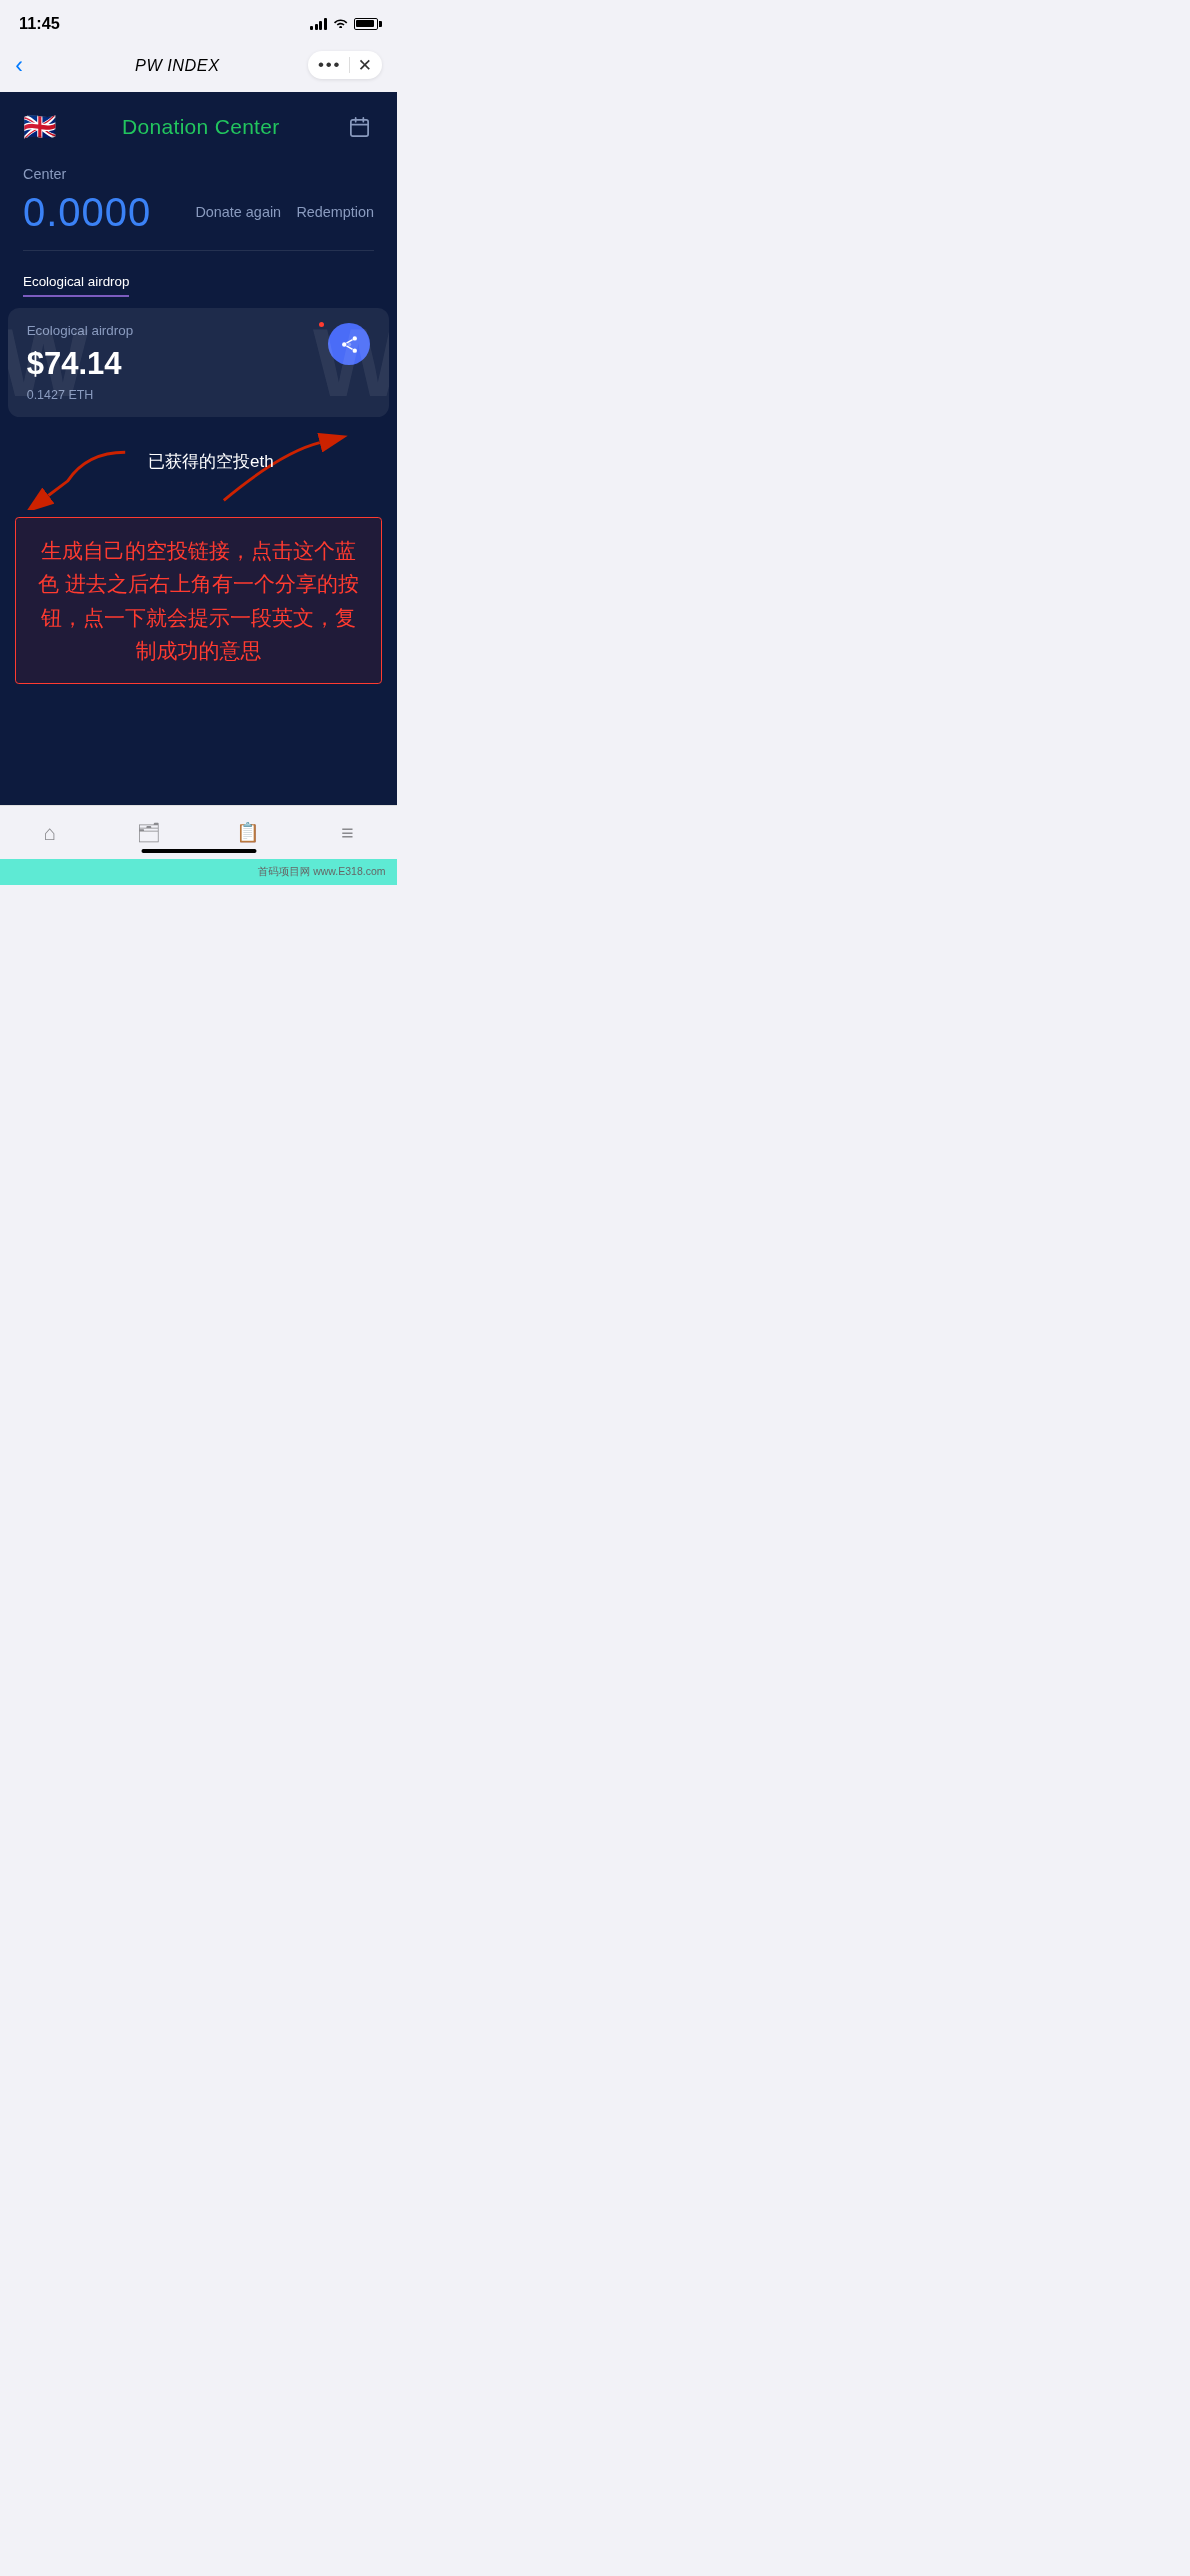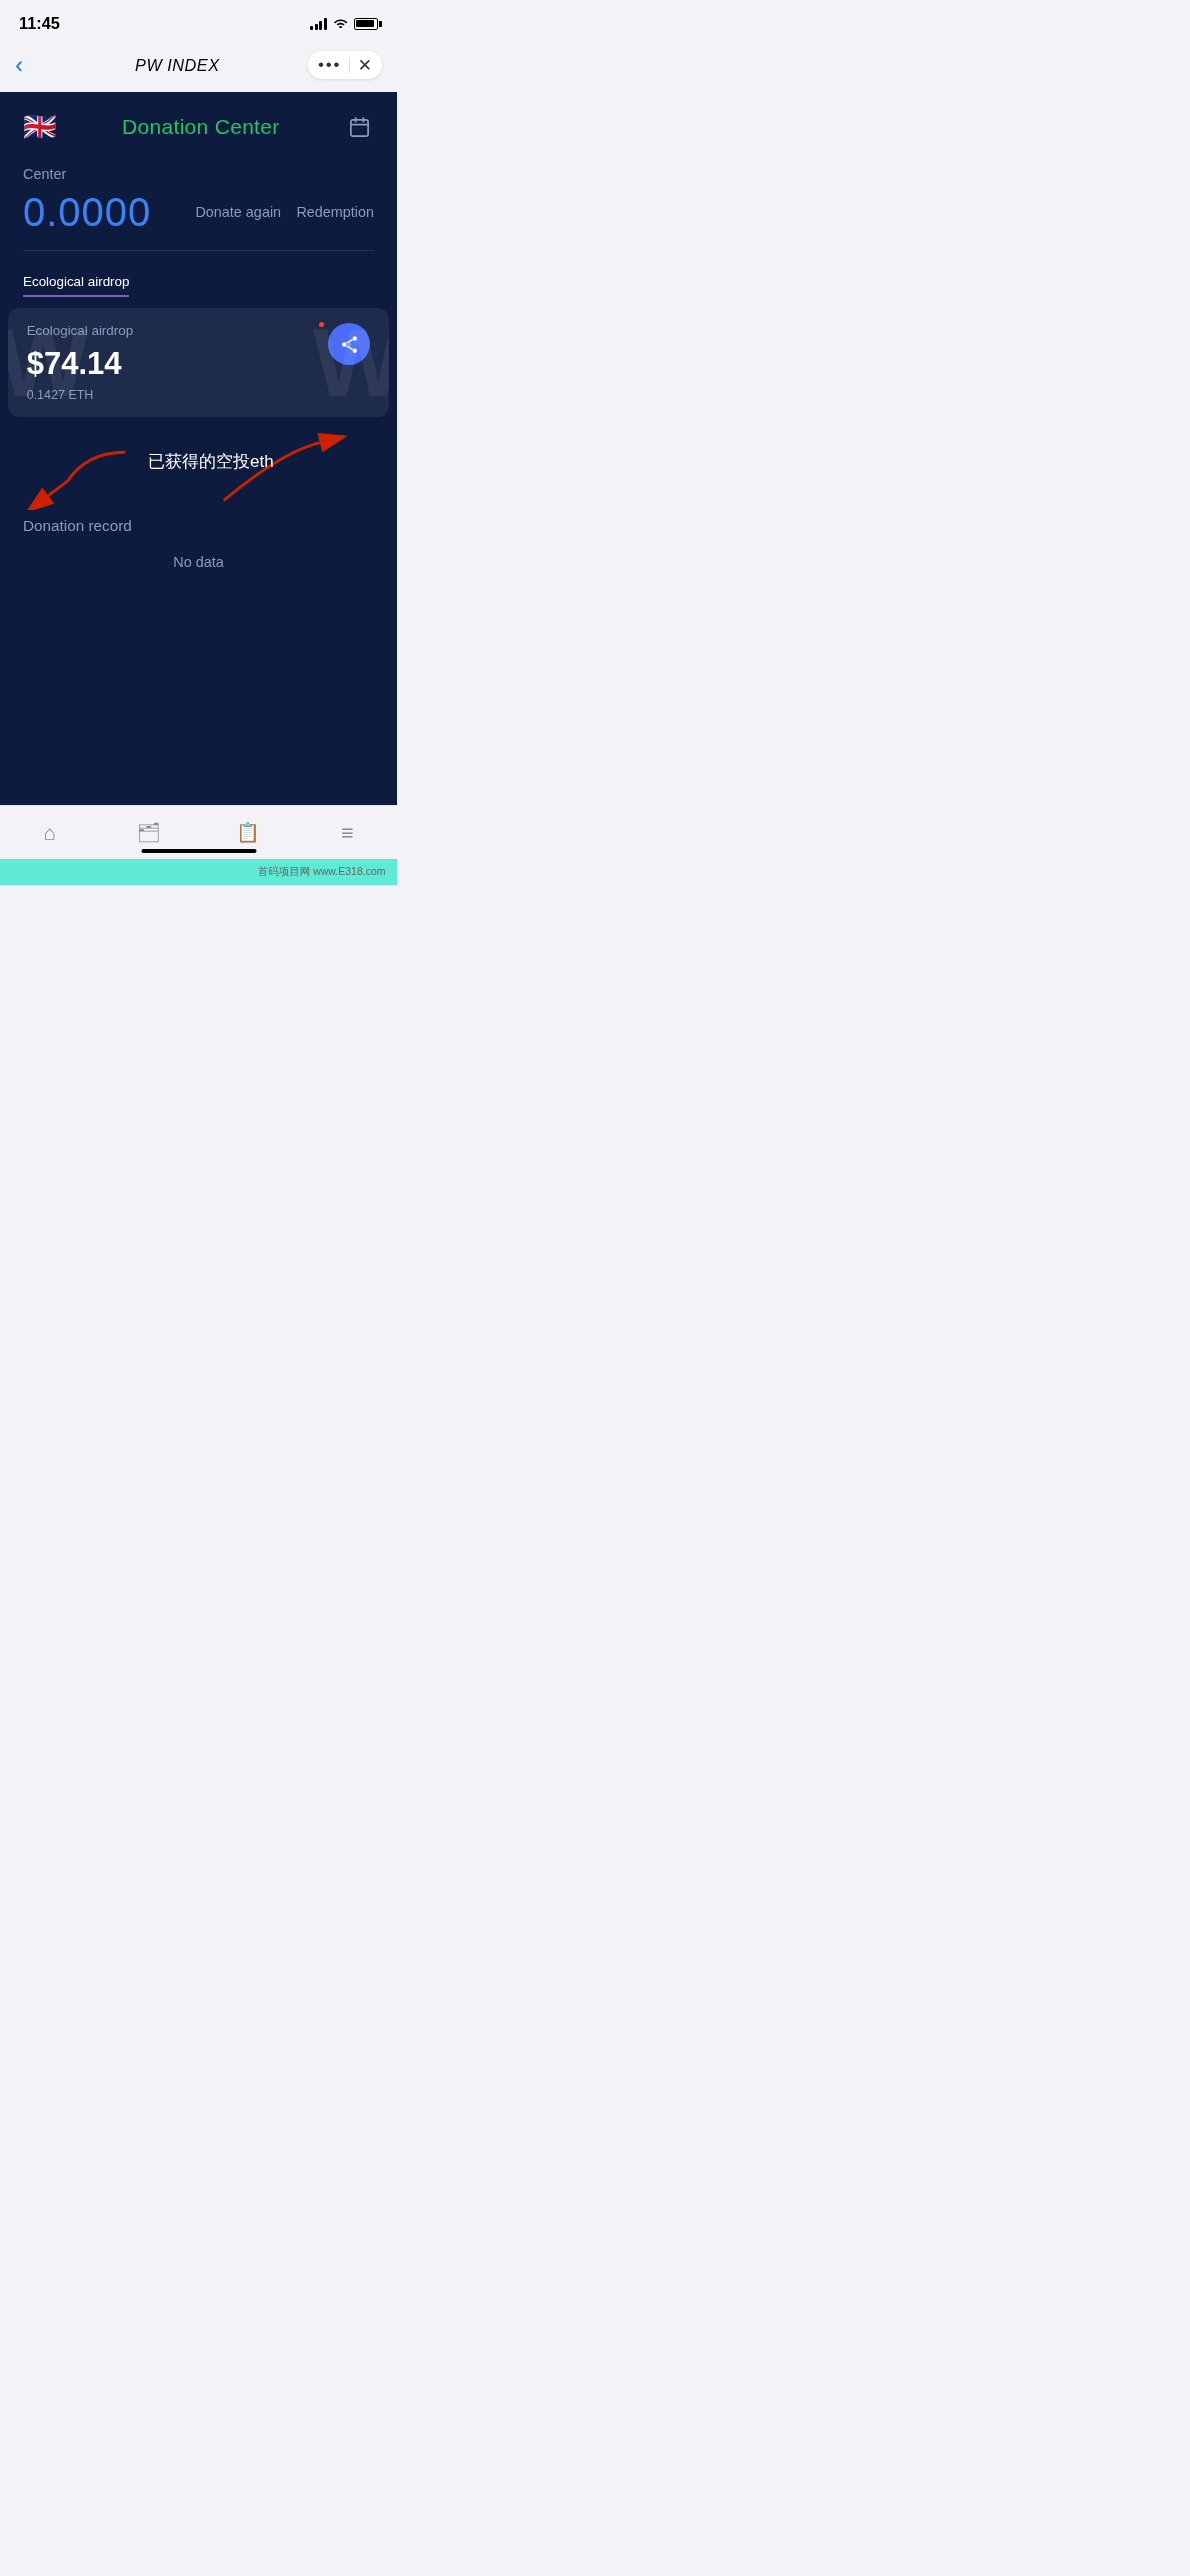--- a/index.html
+++ b/index.html
@@ -502,25 +502,24 @@
       <path d="M 80 70 Q 140 20 180 10" stroke="#cc2200" stroke-width="3" fill="none" marker-end="url(#arrowhead2)"></path>
       <defs>
         <marker id="arrowhead2" markerWidth="10" markerHeight="7" refX="0" refY="3.5" orient="auto">
           <polygon points="0 0, 10 3.5, 0 7" fill="#cc2200"></polygon>
         </marker>
       </defs>
     </svg>
     <span class="annotation-text" style="position:absolute; left:125px; top:27px; font-size:17px;">已获得的空投eth</span>
   </div>
 
-  <div class="donation-record-section">
-    <div class="donation-record-label">Donation record</div>
-    <div class="no-data">No data</div>
-  </div>
-
+
+  <div class="annotation-box">
+    <div class="annotation-box-text">生成自己的空投链接，点击这个蓝色 进去之后右上角有一个分享的按钮，点一下就会提示一段英文，复制成功的意思</div>
+  </div>
 
 </div>
 
 <div class="bottom-tab-bar">
   <div class="bottom-tab-item">
     <span class="bottom-tab-icon">⌂</span>
   </div>
   <div class="bottom-tab-item">
     <span class="bottom-tab-icon" style="font-size:19px;">🗂</span>
   </div>

